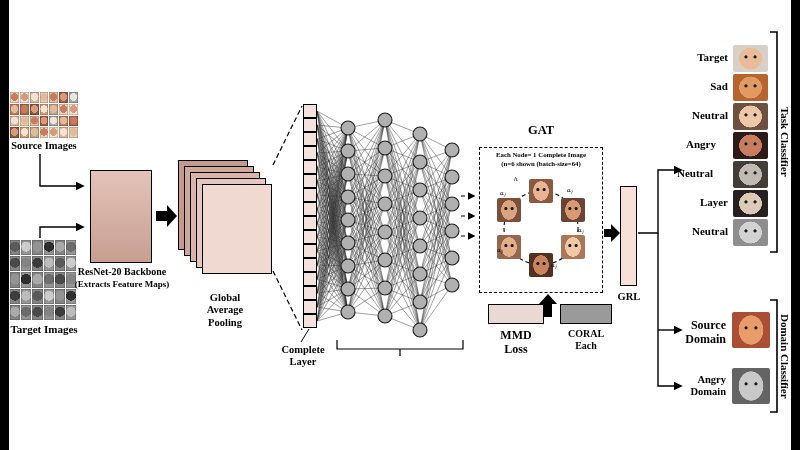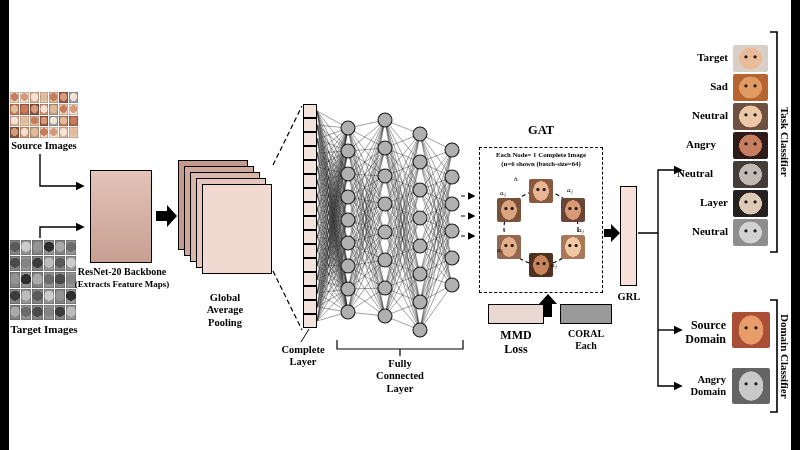--- a/index.html
+++ b/index.html
@@ -508,21 +508,20 @@
       <div class="fsq" style="background: rgb(243, 227, 220);"></div>
       <div class="fsq" style="background: rgb(243, 227, 220);"></div>
       <div class="fsq" style="background: rgb(243, 227, 220);"></div>
       <div class="fsq" style="background: rgb(243, 227, 220);"></div>
       <div class="fsq" style="background: rgb(243, 227, 220);"></div>
       <div class="fsq" style="background: rgb(243, 227, 220);"></div>
       <div class="fsq" style="background: rgb(243, 227, 220);"></div>
     </div>
   <div class="lbl" style="left:272px;top:344px;width:62px;font-size:10.5px;">Complete Layer</div>
 
-  <div class="lbl" style="left:366px;top:358px;width:68px;font-size:10.5px;">Fully Connected Layer</div>
 
   <div class="lbl" style="left:479px;top:123px;width:124px;font-size:12.5px;">GAT</div>
   <div style="position:absolute;left:479px;top:147px;width:124px;height:146px;border:1.6px dashed #000;box-sizing:border-box;"></div>
   <div class="lbl" style="left:479px;top:151px;width:124px;font-size:6.8px;">Each Node= 1 Complete Image</div>
   <div class="lbl" style="left:479px;top:160px;width:124px;font-size:6.8px;">(n=6 shown (batch-size=64)</div>
 
   <div class="block" style="left: 488px; top: 304px; width: 56px; height: 20px; background: rgb(234, 216, 211);"></div>
   <div class="lbl" style="left:496px;top:328px;width:40px;font-size:12px;">MMD Loss</div>
   <div class="block" style="left: 560px; top: 304px; width: 52px; height: 20px; background: rgb(154, 154, 154);"></div>
   <div class="lbl" style="left:564px;top:328px;width:44px;font-size:10px;">CORAL Each</div>

